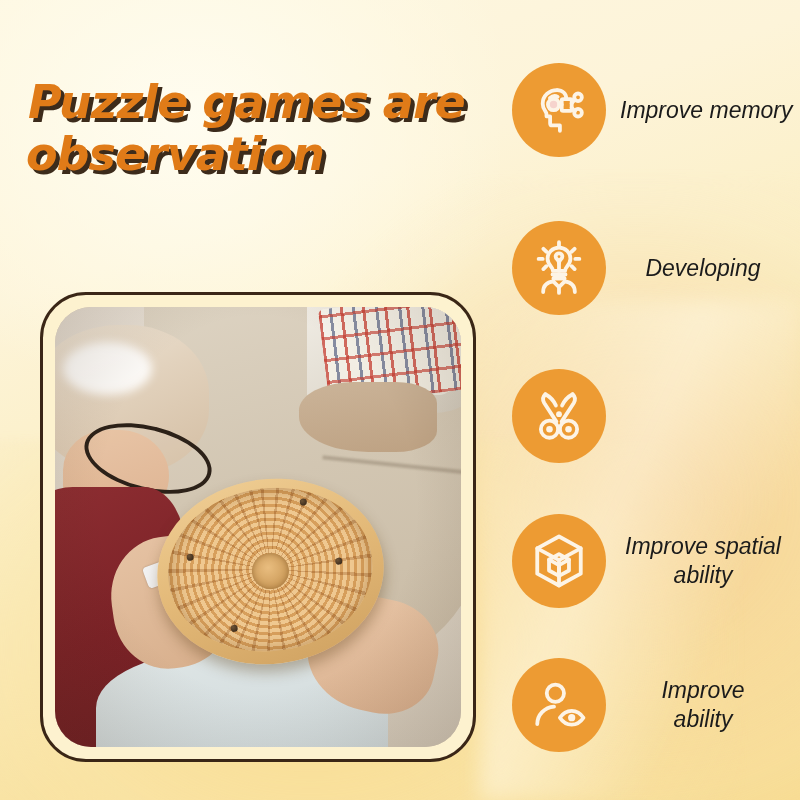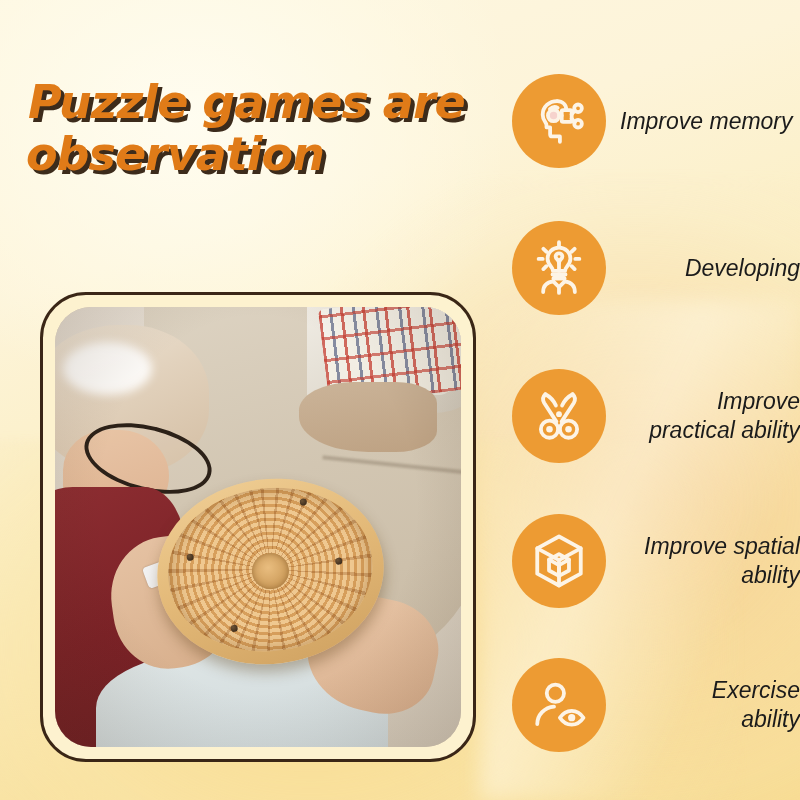--- a/index.html
+++ b/index.html
@@ -326,21 +326,21 @@
     width: 288px;
     z-index: 6;
   }
   .benefit-row {
     position: absolute;
     left: 0;
     display: flex;
     align-items: center;
     width: 288px;
   }
-  .benefit-row.r1 { top: 12px; }
+  .benefit-row.r1 { top: 1px; }
   .benefit-row.r2 { top: 159px; }
   .benefit-row.r3 { top: 307px; }
   .benefit-row.r4 { top: 452px; }
   .benefit-row.r5 { top: 596px; }
 
   .badge {
     flex: 0 0 auto;
     width: 94px;
     height: 94px;
     border-radius: 50%;
@@ -362,21 +362,21 @@
     stroke-linejoin: round;
   }
   .badge svg .sf { fill: #fdf4e6; }
   .badge svg .blush { fill: #f6d3cd; stroke: none; }
 
   .benefit-label {
     flex: 1 1 auto;
     color: #1b1b1b;
     font-size: 23px;
     line-height: 29px;
-    text-align: right;
+    text-align: center;
     padding-left: 0;
   }
   .benefit-row.r1 .benefit-label { text-align: left; padding-left: 14px; }
   .benefit-label .ln { display: block; white-space: nowrap; }
 </style>
 </head>
 <body>
 
 <div class="poster">
 
@@ -473,24 +473,20 @@
           <path class="st" d="M17 8c5.8 3 9.4 7.6 11.6 12.4"></path>
           <path class="st" d="M47 8c2.8 2.6 3.2 6.4 1.3 9.6L34.9 38.2"></path>
           <path class="st" d="M47 8c-5.8 3-9.4 7.6-11.6 12.4"></path>
           <circle class="st" cx="21.5" cy="46.5" r="9.5"></circle>
           <circle class="st" cx="42.5" cy="46.5" r="9.5"></circle>
           <circle class="sf" cx="21.5" cy="46.5" r="3.6"></circle>
           <circle class="sf" cx="42.5" cy="46.5" r="3.6"></circle>
           <circle class="sf" cx="32" cy="30" r="3.2"></circle>
         </svg>
       </div>
-      <div class="benefit-label">
-        <span class="ln">Improve</span>
-        <span class="ln">practical ability</span>
-      </div>
     </div>
 
     <div class="benefit-row r4">
       <div class="badge">
         <svg viewBox="0 0 64 64" aria-hidden="true">
           <path class="st" d="M32 5 56 18v28L32 59 8 46V18z"></path>
           <path class="st" d="M8 18l24 13 24-13M32 31v28"></path>
           <path class="st" d="M32 24.5 43 30.5v12L32 48.5 21 42.5v-12z"></path>
           <path class="st" d="M21 30.5 32 36.5l11-6M32 36.5v12"></path>
         </svg>
@@ -504,19 +500,19 @@
     <div class="benefit-row r5">
       <div class="badge">
         <svg viewBox="0 0 64 64" aria-hidden="true">
           <circle class="st" cx="28" cy="19" r="9.5"></circle>
           <path class="st" d="M8 53c0-10 8-18.5 18.5-19.3"></path>
           <path class="st" d="M33 46c3.3-5 8.2-7.6 13-7.6S55.7 41 59 46c-3.3 5-8.2 7.6-13 7.6S36.3 51 33 46z"></path>
           <circle class="sf" cx="46" cy="46" r="4"></circle>
         </svg>
       </div>
       <div class="benefit-label">
-        <span class="ln">Exercise</span>
+        <span class="ln">Improve</span>
         <span class="ln">ability</span>
       </div>
     </div>
 
   </div>
 </div>
 
 </body></html>

